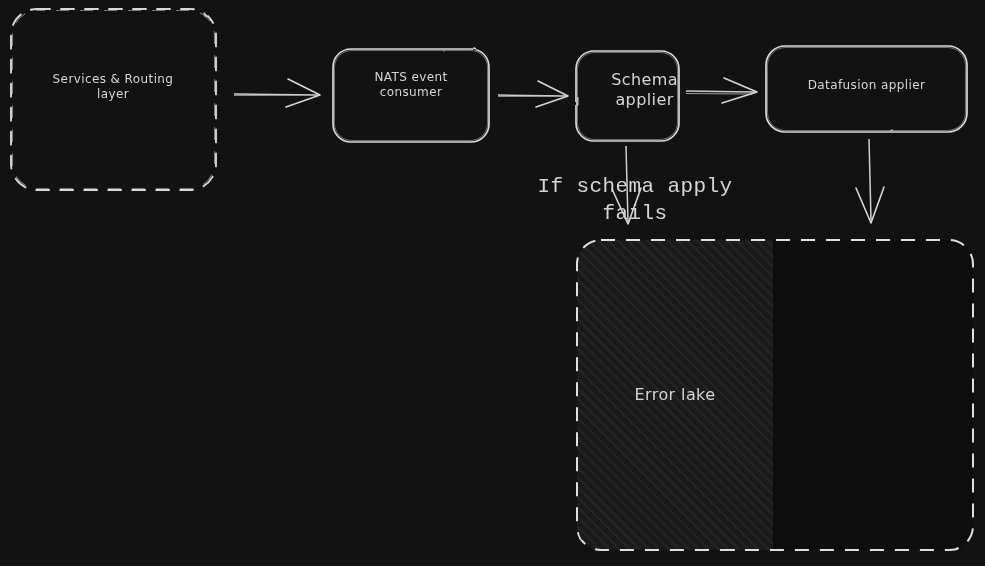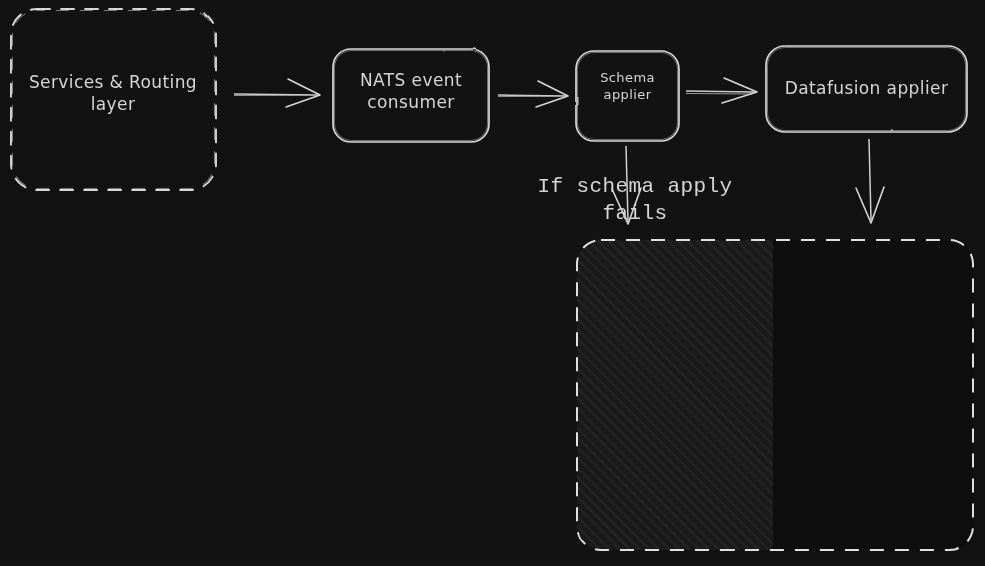--- a/index.html
+++ b/index.html
@@ -32,31 +32,32 @@
     color: #d5d5d5;
     font-family: "DejaVu Sans", sans-serif;
     text-align: center;
     line-height: 1.28;
     letter-spacing: 0.4px;
     white-space: pre-line;
     pointer-events: none;
     user-select: none;
   }
   .node-label {
-    font-size: 17px;
+    font-size: 12px;
   }
   .edge-label {
     font-size: 21px;
     font-family: Liberation Mono, monospace;
   }
   .zone-label {
     font-size: 16px;
   }
   .node-label.small {
-    font-size: 13px;
+    font-size: 16px;
+    padding-left: 17px;
   }
 </style>
 </head>
 <body>
 
 <div id="canvas">
 
   <svg id="diagram-svg" viewBox="0 0 985 566" xmlns="http://www.w3.org/2000/svg">
     <defs>
       <pattern id="hatch-pattern" patternUnits="userSpaceOnUse" width="7" height="7" patternTransform="rotate(-45 0 0)">
@@ -137,15 +138,16 @@
   <div class="node-label" style="left:332px; top:70px; width:158px;">NATS event
 consumer</div>
 
   <div class="node-label small" style="left:575px; top:70px; width:105px;">Schema
 applier</div>
 
   <div class="node-label" style="left:765px; top:78px; width:203px;">Datafusion applier</div>
 
   <div class="edge-label" style="left:505px; top:174px; width:260px;">If schema apply fails</div>
 
+  <div class="zone-label" style="left:595px; top:385px; width:160px;">Error lake</div>
 
 
 </div>
 
 </body></html>

